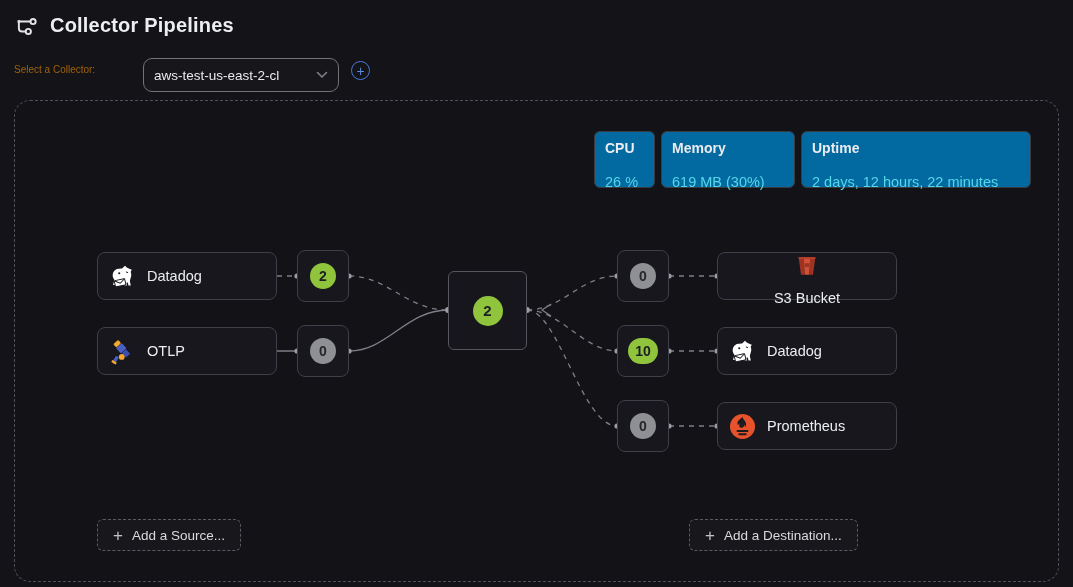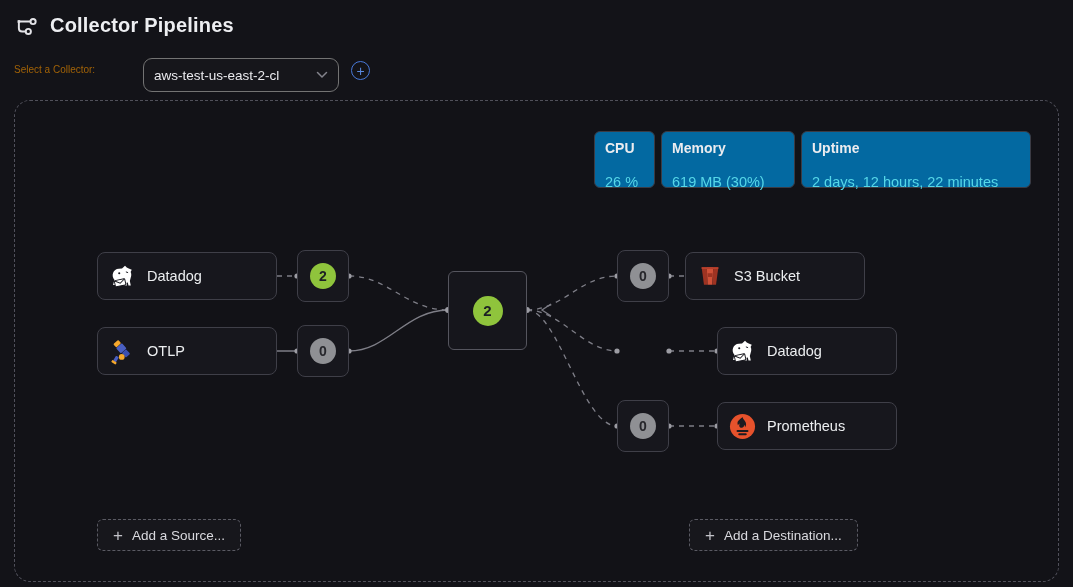--- a/index.html
+++ b/index.html
@@ -176,25 +176,28 @@
     <div class="badge gray">0</div>
   </div>
 
   <div class="processor">
     <div class="badge green">2</div>
   </div>
 
   <div class="counter" style="left:617px; top:250px;">
     <div class="badge gray">0</div>
   </div>
+  <div class="counter" style="left:617px; top:325px;">
+    <div class="badge green">10</div>
+  </div>
   <div class="counter" style="left:617px; top:400px;">
     <div class="badge gray">0</div>
   </div>
 
-  <div class="node" style="left:685px; top:252px;">
+  <div class="node" style="left:717px; top:252px;flex-direction:column;">
     <svg width="26" height="26" viewBox="0 0 28 28">
       <path d="M5 4.5 H10.5 L11.5 23.5 H7.5 Z" fill="#9e3322"></path>
       <path d="M10.5 4.5 H17.5 L16.5 23.5 H11.5 Z" fill="#d05138"></path>
       <path d="M17.5 4.5 H23 L20.5 23.5 H16.5 Z" fill="#9e3322"></path>
       <rect x="5" y="4.5" width="18" height="2" fill="#b8402c"></rect>
       <path d="M11.5 11 h5 l-.4 4 h-4.3 z" fill="#9e3322"></path>
     </svg>
     <span>S3 Bucket</span>
   </div>
   <div class="node" style="left:717px; top:327px;">

